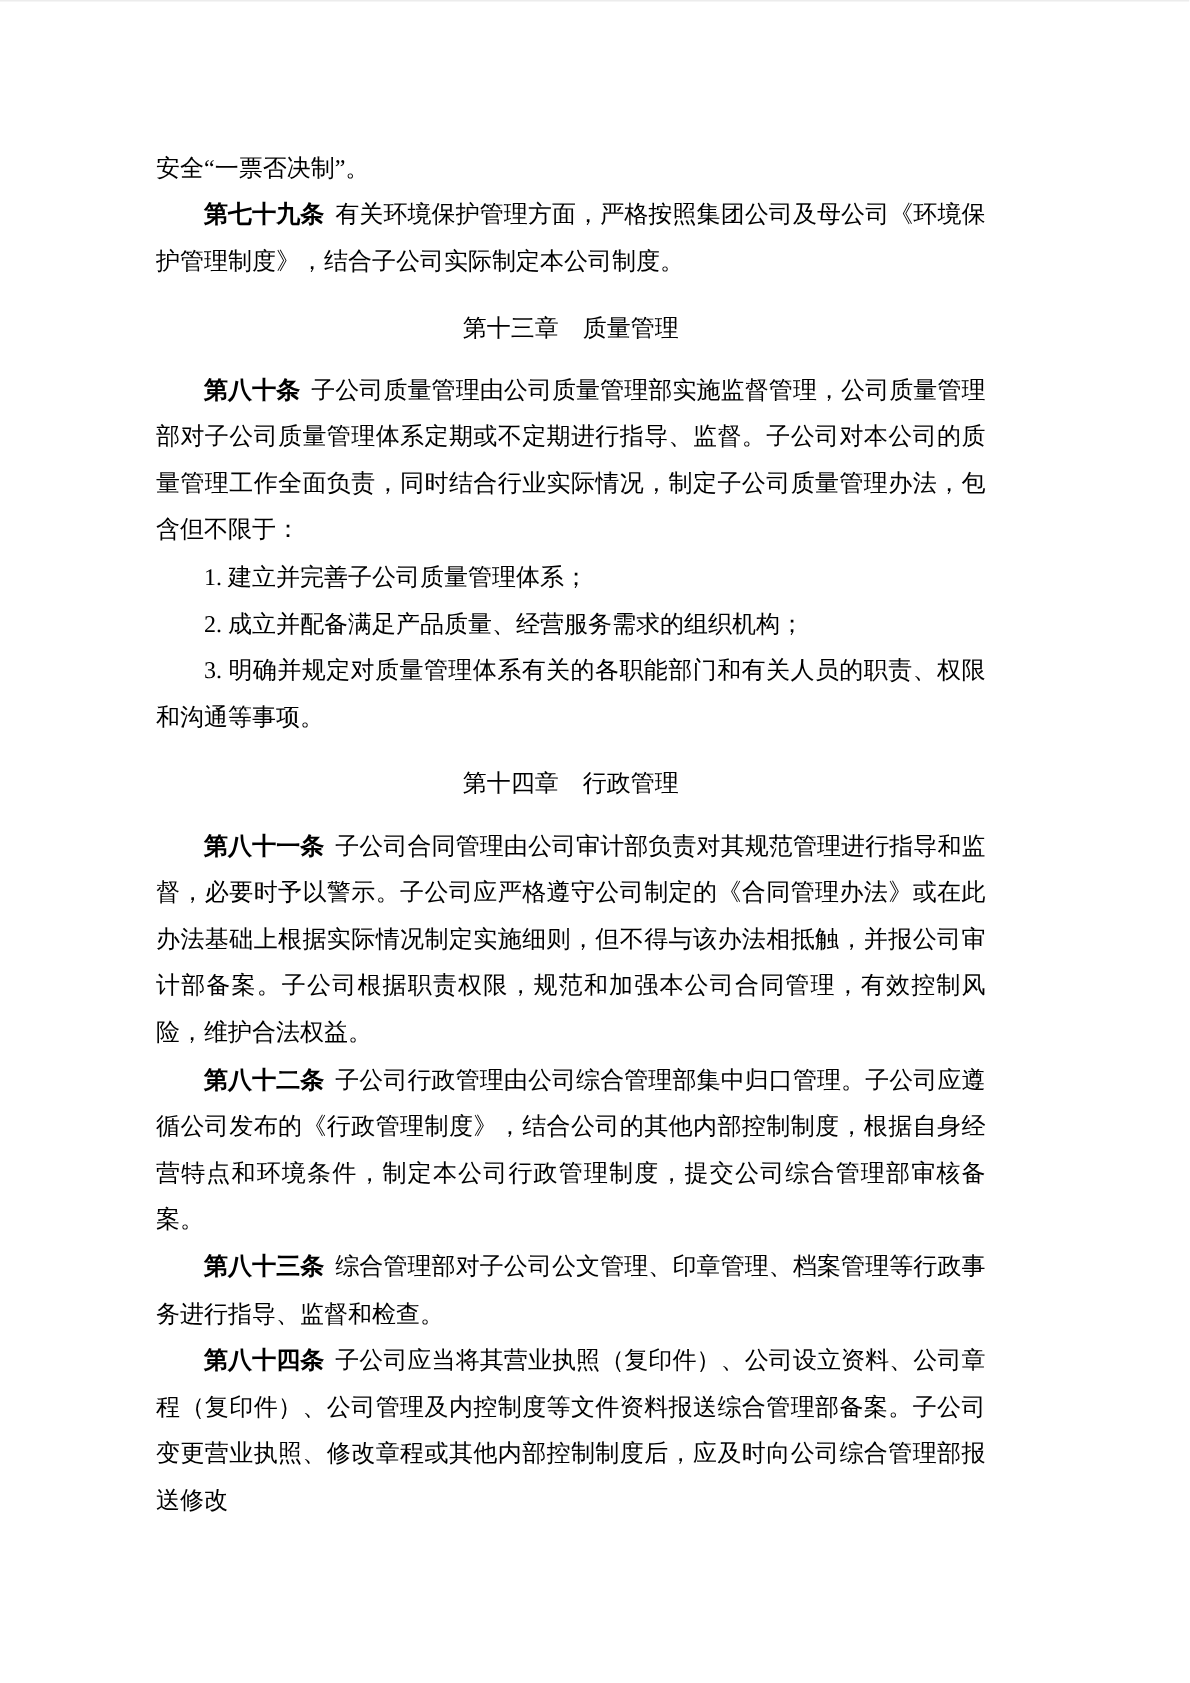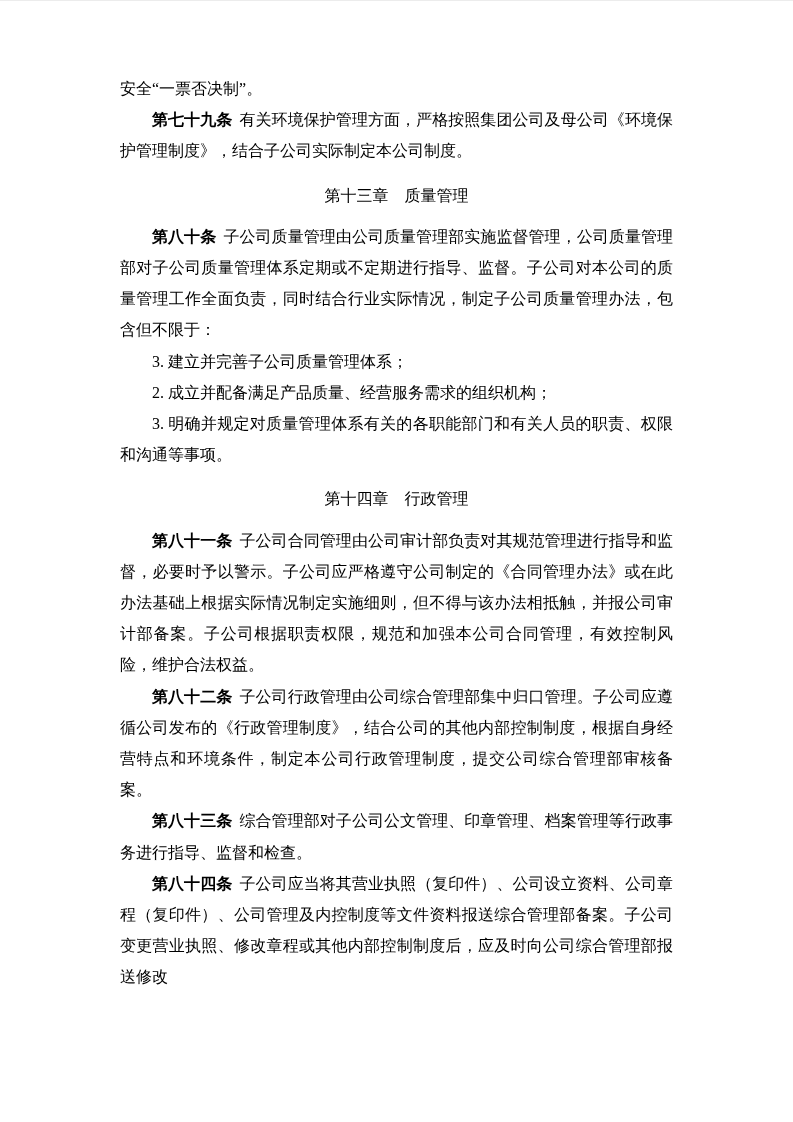--- a/index.html
+++ b/index.html
@@ -14,23 +14,23 @@
     background: #ffffff;
     overflow: hidden;
     border-top: 1px solid #ececec;
     box-sizing: border-box;
     font-family: "Liberation Serif", "DejaVu Serif", serif;
     color: #000000;
   }
   .doc-body {
     position: absolute;
     top: 0;
-    left: 120px;
+    left: 104px;
     width: 553px;
-    padding-top: 72px;
+    padding-top: 96px;
     font-size: 16px;
     line-height: 31.2px;
     text-align: justify;
   }
   .para {
     margin: 0;
     text-indent: 2em;
   }
   .para.no-indent {
     text-indent: 0;
@@ -50,21 +50,21 @@
 </style>
 </head>
 <body>
 
 <div class="page">
   <div class="doc-body">
       <p class="para no-indent">安全“一票否决制”。</p>
       <p class="para"><span class="lead">第七十九条</span><span>有关环境保护管理方面，严格按照集团公司及母公司《环境保护管理制度》，结合子公司实际制定本公司制度。</span></p>
       <h2 class="chapter-heading">第十三章　质量管理</h2>
       <p class="para"><span class="lead">第八十条</span><span>子公司质量管理由公司质量管理部实施监督管理，公司质量管理部对子公司质量管理体系定期或不定期进行指导、监督。子公司对本公司的质量管理工作全面负责，同时结合行业实际情况，制定子公司质量管理办法，包含但不限于：</span></p>
-      <p class="para">3. 建立并完善子公司质量管理体系；</p>
+      <p class="para">1. 建立并完善子公司质量管理体系；</p>
       <p class="para">2. 成立并配备满足产品质量、经营服务需求的组织机构；</p>
       <p class="para">3. 明确并规定对质量管理体系有关的各职能部门和有关人员的职责、权限和沟通等事项。</p>
       <h2 class="chapter-heading">第十四章　行政管理</h2>
       <p class="para"><span class="lead">第八十一条</span><span>子公司合同管理由公司审计部负责对其规范管理进行指导和监督，必要时予以警示。子公司应严格遵守公司制定的《合同管理办法》或在此办法基础上根据实际情况制定实施细则，但不得与该办法相抵触，并报公司审计部备案。子公司根据职责权限，规范和加强本公司合同管理，有效控制风险，维护合法权益。</span></p>
       <p class="para"><span class="lead">第八十二条</span><span>子公司行政管理由公司综合管理部集中归口管理。子公司应遵循公司发布的《行政管理制度》，结合公司的其他内部控制制度，根据自身经营特点和环境条件，制定本公司行政管理制度，提交公司综合管理部审核备案。</span></p>
       <p class="para"><span class="lead">第八十三条</span><span>综合管理部对子公司公文管理、印章管理、档案管理等行政事务进行指导、监督和检查。</span></p>
       <p class="para"><span class="lead">第八十四条</span><span>子公司应当将其营业执照（复印件）、公司设立资料、公司章程（复印件）、公司管理及内控制度等文件资料报送综合管理部备案。子公司变更营业执照、修改章程或其他内部控制制度后，应及时向公司综合管理部报送修改</span></p>
     </div>
 </div>
 

